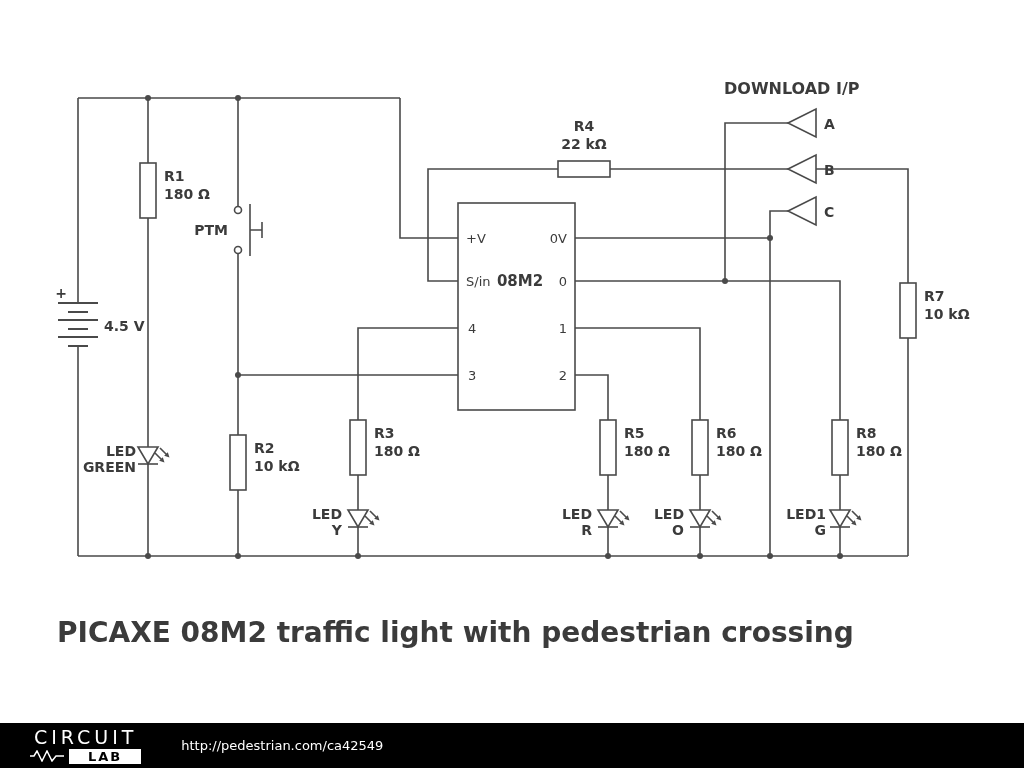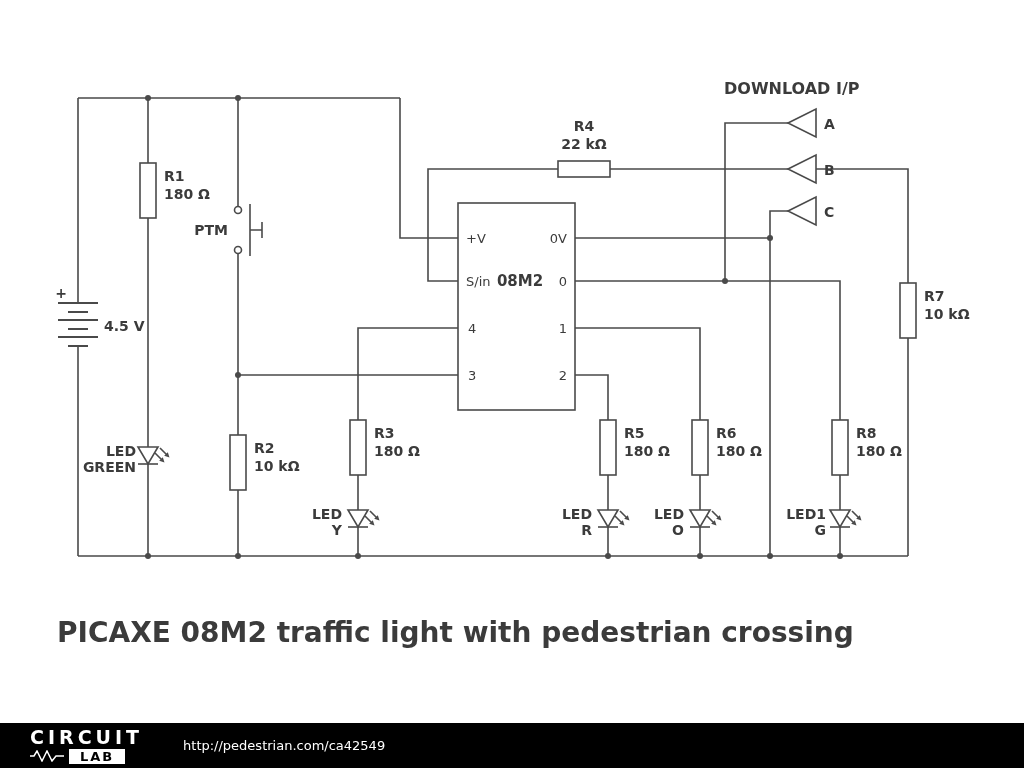--- a/index.html
+++ b/index.html
@@ -21,24 +21,24 @@
   .hdr{font-size:16px;font-weight:700;}
   .ttl{font-size:28px;font-weight:700;fill:#3f3f3f;}
   .end{text-anchor:end;}
   .mid{text-anchor:middle;}
 
   
   .footer{position:absolute;left:0;bottom:0;width:1024px;height:45px;
           background:var(--footer_bg,#000000);display:flex;align-items:center;
           box-sizing:border-box;padding-left:30px;gap:40px;}
   .logo{display:flex;flex-direction:column;justify-content:center;}
-  .logo-circuit{color:#fff;font-weight:700;font-size:19px;letter-spacing:4px;line-height:1;text-align:center;}
+  .logo-circuit{color:#fff;font-weight:400;font-size:19px;letter-spacing:4px;line-height:1;text-align:center;}
   .logo-row{display:flex;align-items:center;gap:5px;margin-top:2px;}
   .logo-lab{background:#fff;color:#000;font-weight:700;font-size:13px;
-            padding:0 11px;line-height:15px;letter-spacing:2px;}
+            padding:0 19px;line-height:15px;letter-spacing:2px;}
   .byline{color:#fff;font-size:13px;line-height:1.5;}
   .byline-1{font-weight:700;}
   .author{font-style:italic;}
   .byline-2{font-weight:400;}
 </style>
 </head>
 <body>
 
 <div class="page">
 

